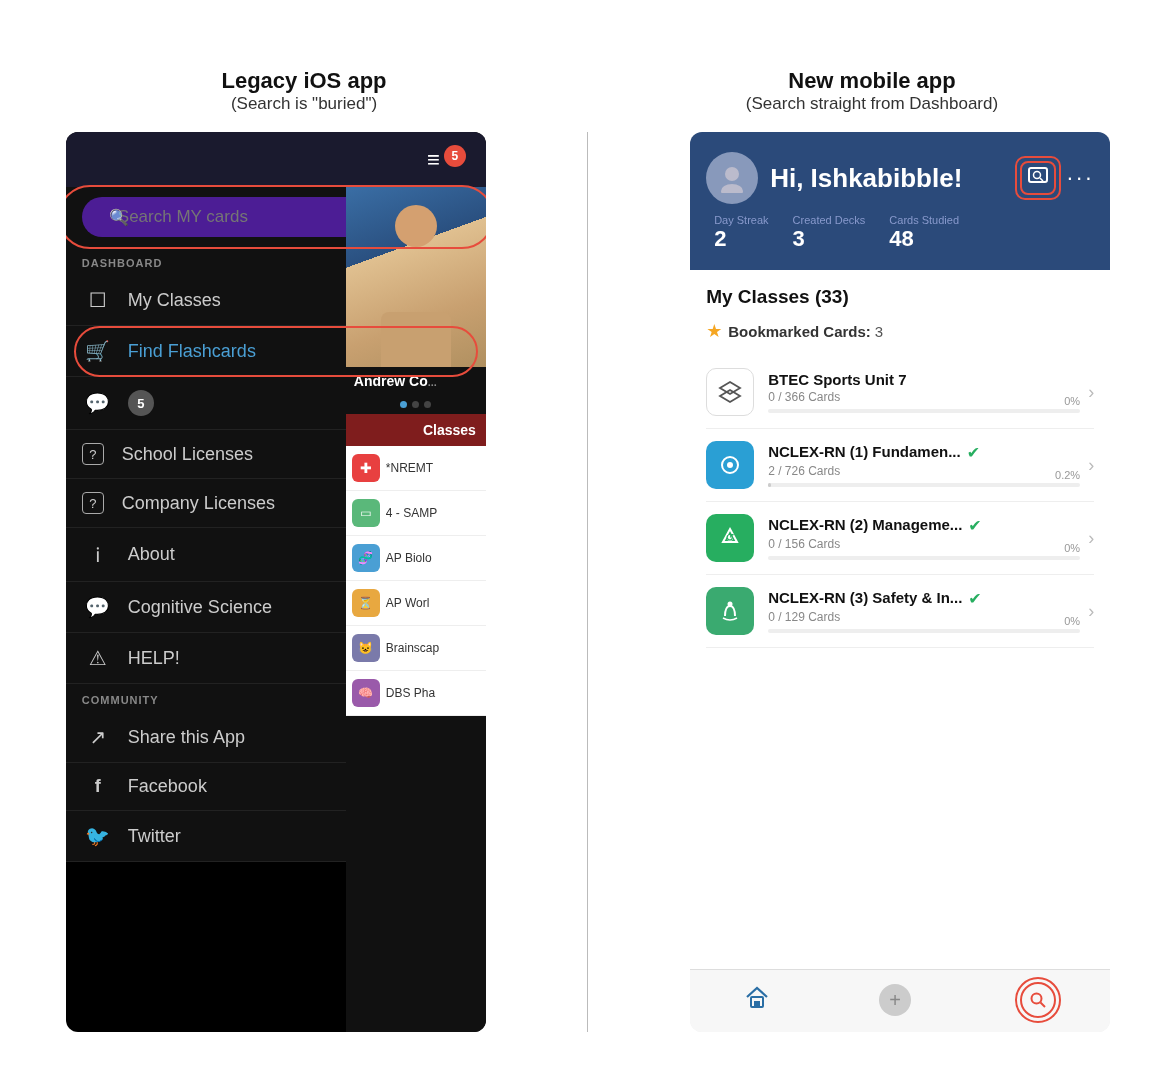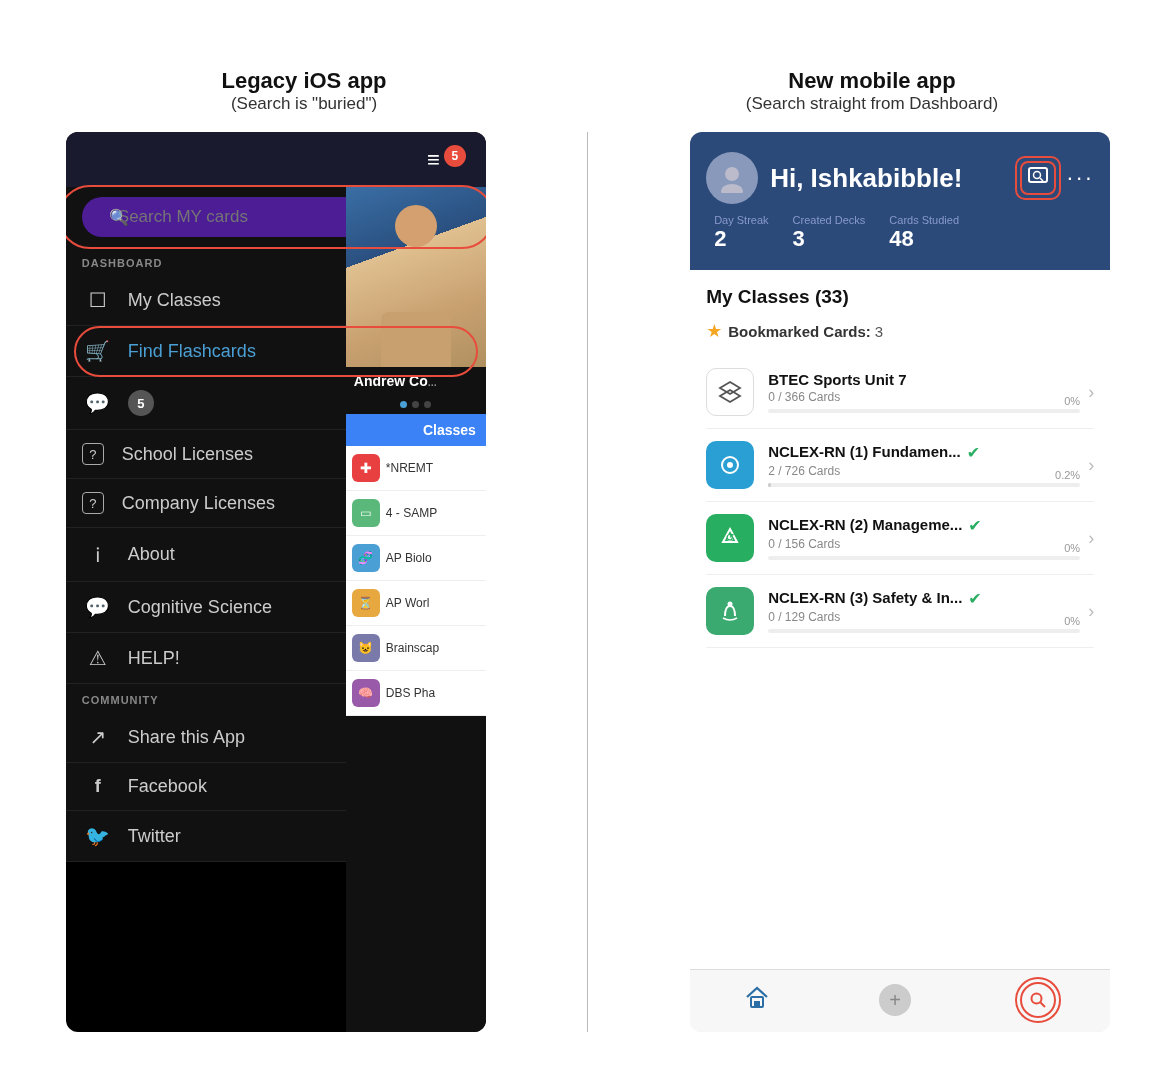--- a/index.html
+++ b/index.html
@@ -220,21 +220,21 @@
 
     .photo-name {
       color: #fff;
       font-size: 14px;
       font-weight: bold;
       padding: 6px 8px;
       background: #111;
     }
 
     .overlay-blue {
-      background: #3b82f6;
+      background: #7f1d1d;
       padding: 8px;
       color: #fff;
       font-size: 14px;
       font-weight: 600;
       text-align: right;
       padding-right: 10px;
     }
 
     .overlay-list {
       background: #fff;

